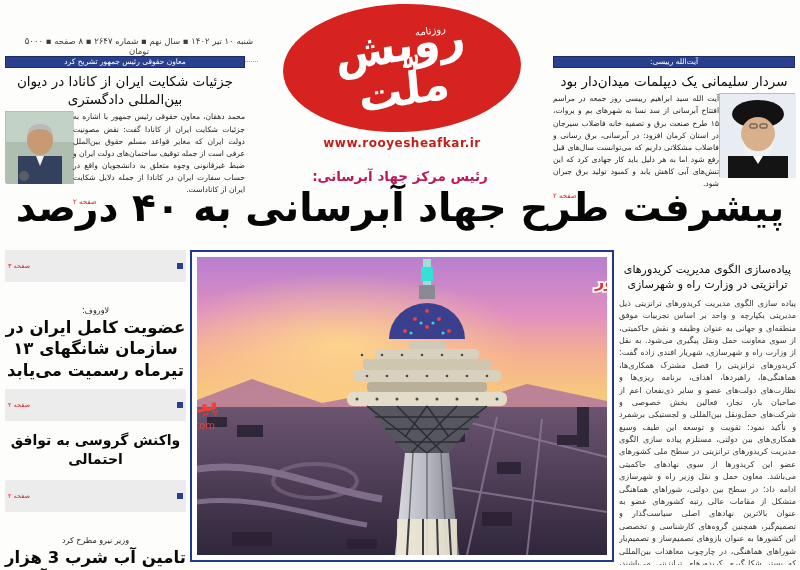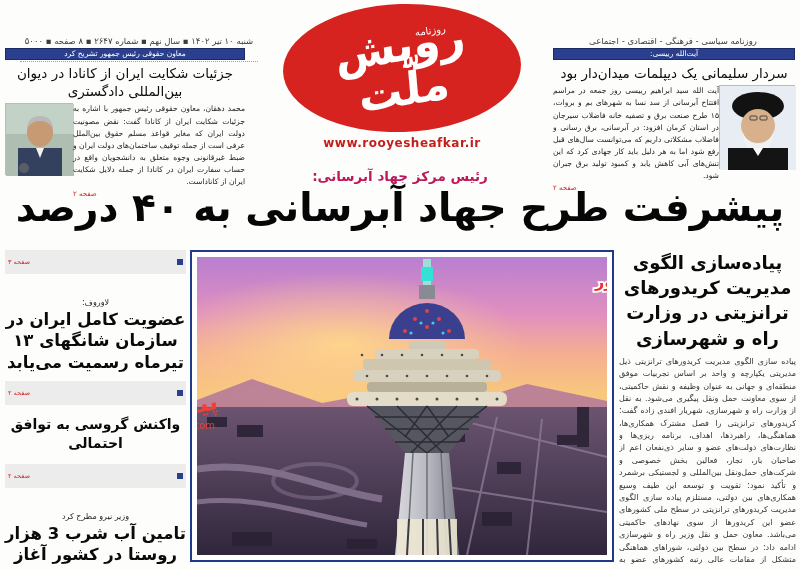--- a/index.html
+++ b/index.html
@@ -14,61 +14,60 @@
   .hdr-date  { left:20px;   width:238px; }
 
   .logo-wrap { position:absolute; top:4px; left:283px; width:238px; height:160px; text-align:center; }
   .logo-ellipse { position:relative; width:238px; height:128px; background:#d6231f; border-radius:50%;
                   display:flex; align-items:center; justify-content:center; transform:rotate(-2deg); }
   .logo-tagline { position:absolute; top:22px; right:74px; color:#fff; font-size:10px; transform:rotate(-6deg); }
   .logo-name { color:#fff; font-size:44px; font-weight:bold; transform:rotate(-7deg) skewX(-4deg); line-height:1; }
   .logo-site { margin-top:4px; color:#c21f1c; font-weight:bold; font-size:12px; letter-spacing:.5px; direction:ltr; }
 
   
-  .top-art { position:absolute; top:48px; width:242px; }
+  .top-art { position:absolute; top:56px; width:242px; }
   .top-art.left  { left:5px;  width:240px; }
   .top-art.right { right:5px;margin-left:18px; }
   .kbar { height:12px; background:#2b3f8f; border:1px solid #1c2b66; color:#fff; font-size:7.5px;
           line-height:10px; text-align:center; }
   .top-headline { font-size:13.5px; font-weight:normal; color:#0d0d0d; text-align:center; line-height:1.35; margin:4px 2px 3px; }
   .top-body-row { display:flex; direction:ltr; align-items:flex-start; }
   .top-body-row .txt { flex:1; direction:rtl; font-size:7.6px; line-height:1.6; color:#222; text-align:justify; }
   .photo { border:1px solid #bbb; background:#dfe5e2; flex:0 0 auto; }
   .page-ref { color:#d6231f; font-size:7px; text-align:left; direction:ltr; margin-top:1px; }
 
   
   .lead-kicker { position:absolute; top:168px; left:0; width:800px; text-align:center;
                  font-size:13.5px; font-weight:bold; color:#be185d; }
   .lead-headline { position:absolute; top:185px; left:0; width:800px; text-align:center;
                    font-size:39px; font-weight:bold; color:#060606; line-height:1.2; letter-spacing:-1px; }
 
   
   .left-col { position:absolute; top:250px; left:5px; width:181px; }
   .sep-bar { height:24px; background:#ececec; display:flex; direction:ltr; align-items:center;
-             justify-content:space-between; padding:0 3px; }
+             justify-content:space-between; padding:16px 3px; }
   .sep-bar .ref { color:#d6231f; font-size:6.5px; }
   .sep-bar .navy-sq { width:6px; height:6px; background:#2b3f8f; }
   .lc-kicker { font-size:8px; color:#1a1a1a; text-align:center; margin-top:24px; }
   .lc-headline { font-size:16.5px; font-weight:bold; color:#0a0a0a; text-align:center; line-height:1.3; margin:2px 0 8px; }
   .lc-headline.single { font-size:14px; margin:10px 0 12px; }
 
   .center-img { position:absolute; top:250px; left:190px; width:424px; height:312px;
                 border:2px solid #1e3a8a; background:#fff; padding:5px; }
   .center-img svg { display:block; width:100%; height:100%; }
 
   .right-col { position:absolute; top:250px; right:4px; width:177px; height:315px; overflow:hidden; }
-  .rc-headline { font-size:18px; font-weight:bold; color:#0a0a0a; text-align:center; line-height:1.4; margin-bottom:5px; }
+  .rc-headline { font-size:11px; font-weight:normal; color:#0a0a0a; text-align:center; line-height:1.4; margin-bottom:5px;margin-top:12px; }
   .rc-body { font-size:8px; line-height:1.55; color:#333; text-align:justify; }
 </style>
 </head>
 <body>
 
 <div class="page">
 
-  <div class="hdr-small hdr-cats">روزنامه سیاسی - فرهنگی - اقتصادی - اجتماعی</div>
   <div class="hdr-small hdr-date">شنبه ۱۰ تیر ۱۴۰۲ ▪ سال نهم ▪ شماره ۲۶۴۷ ▪ ۸ صفحه ▪ ۵۰۰۰ تومان</div>
 
   <div class="logo-wrap">
     <div class="logo-ellipse">
       <span class="logo-tagline">روزنامه</span>
       <span class="logo-name">رویش ملّت</span>
     </div>
     <div class="logo-site">www.rooyesheafkar.ir</div>
   </div>
 

